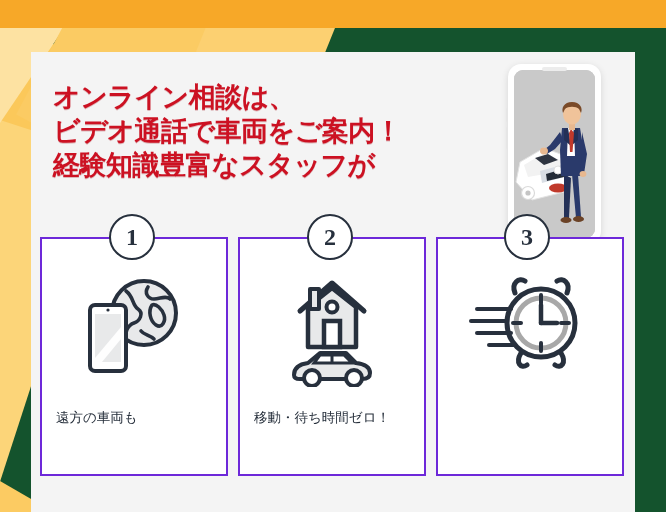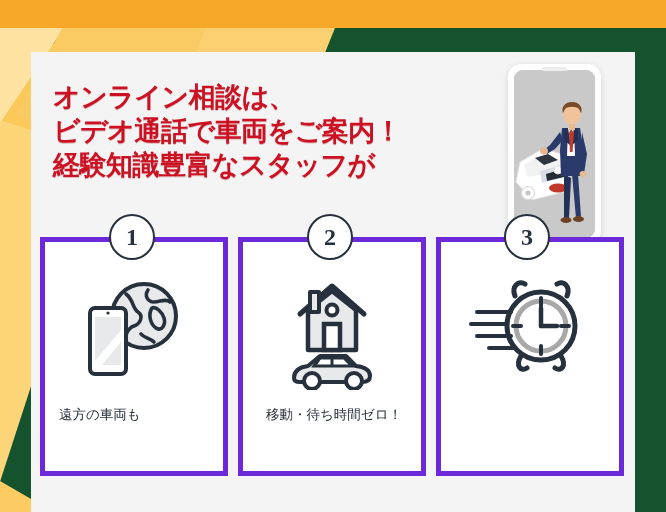--- a/index.html
+++ b/index.html
@@ -178,21 +178,21 @@
     line-height: 1;
   }
 
   
   .card {
     position: absolute;
     top: 185px;
     width: 188px;
     height: 239px;
     background: #FFFFFF;
-    border: 5px solid #6d28d9;
+    border: 2px solid #6d28d9;
     box-sizing: border-box;
     z-index: 3;
   }
   .card-icon {
     position: absolute;
     left: 0;
     right: 0;
     top: 14px;
     height: 140px;
     display: flex;
@@ -203,21 +203,21 @@
     position: absolute;
     left: 14px;
     right: 10px;
     bottom: 46px;
     color: #262F3B;
     font-size: 13.5px;
     line-height: 20px;
     font-family: "Liberation Sans", sans-serif;
   }
   .card-text .tline { display: block; white-space: nowrap; }
-  .card.c2 .card-text, .card.c3 .card-text { bottom: 46px; text-align: center; }
+  .card.c2 .card-text, .card.c3 .card-text { bottom: 46px; }
 
   svg { display: block; }
 </style>
 </head>
 <body>
 
 <div id="stage">
 
   <div class="bg-band band-a"></div>
   <div class="bg-band band-b"></div>

